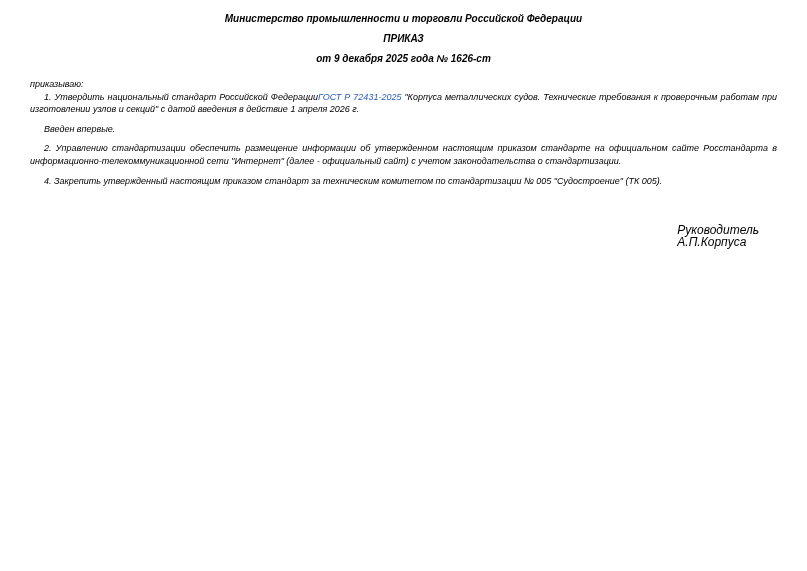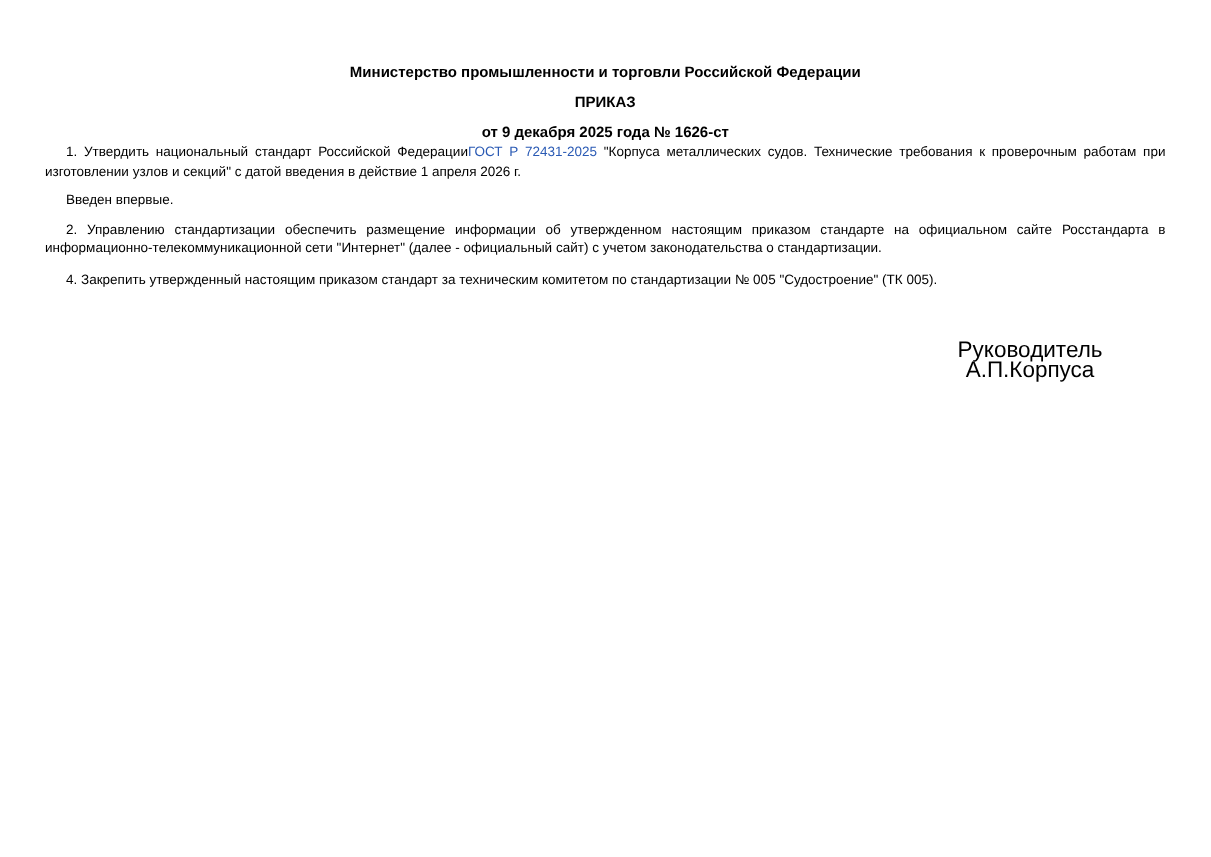--- a/index.html
+++ b/index.html
@@ -4,22 +4,23 @@
 <style>
   * { margin: 0; padding: 0; box-sizing: border-box; }
   html, body { background: #ffffff; }
   .page {
     width: 807px;
     height: 571px;
     background: #ffffff;
     font-family: "Liberation Sans", sans-serif;
     color: #000000;
     overflow: hidden;
-    padding-top: 43px;
+    padding-top: 13px;
     position: relative;
+    font-style: italic;
   }
   .doc-header {
     text-align: center;
     font-weight: bold;
     font-size: 10px;
     line-height: 12px;
   }
   .doc-type   { margin-top: 8px; }
   .doc-number { margin-top: 8px; }
   .doc-title  { margin-top: 17px; }
@@ -34,41 +35,41 @@
   .intro       { margin-top: 29px; }
   .prikaz-line { margin-top: 13px; }
   .m7 { margin-top: 7px; }
   .m8 { margin-top: 8px; }
   a.doc-link {
     color: #2a5ab4;
     text-decoration: none;
     cursor: pointer;
   }
   .signature {
-    margin: 36px 42px 0 auto;
+    margin: 36px 18px 0 auto;
     width: max-content;
-    text-align: center;
-    font-size: 15px;
+    font-size: 12px;
     line-height: 12.5px;
   }
 </style>
 </head>
 <body>
 
 <div class="page">
 
   <div class="doc-header">
     <div class="ministry">Министерство промышленности и торговли Российской Федерации</div>
     <div class="doc-type">ПРИКАЗ</div>
     <div class="doc-number">от 9 декабря 2025 года № 1626-ст</div>
   </div>
 
   <div class="doc-body">
 
 
+    <p class="para no-indent prikaz-line">приказываю:</p>
 
     <p class="para"><span>1. Утвердить национальный стандарт Российской Федерации</span><a class="doc-link">ГОСТ Р 72431-2025</a><span> "Корпуса металлических судов. Технические требования к проверочным работам при изготовлении узлов и секций" с датой введения в действие 1 апреля 2026 г.</span></p>
 
     <p class="para m7">Введен впервые.</p>
 
     <p class="para m7">2. Управлению стандартизации обеспечить размещение информации об утвержденном настоящим приказом стандарте на официальном сайте Росстандарта в информационно-телекоммуникационной сети "Интернет" (далее - официальный сайт) с учетом законодательства о стандартизации.</p>
 
 
     <p class="para m8">4. Закрепить утвержденный настоящим приказом стандарт за техническим комитетом по стандартизации № 005 "Судостроение" (ТК 005).</p>
 

